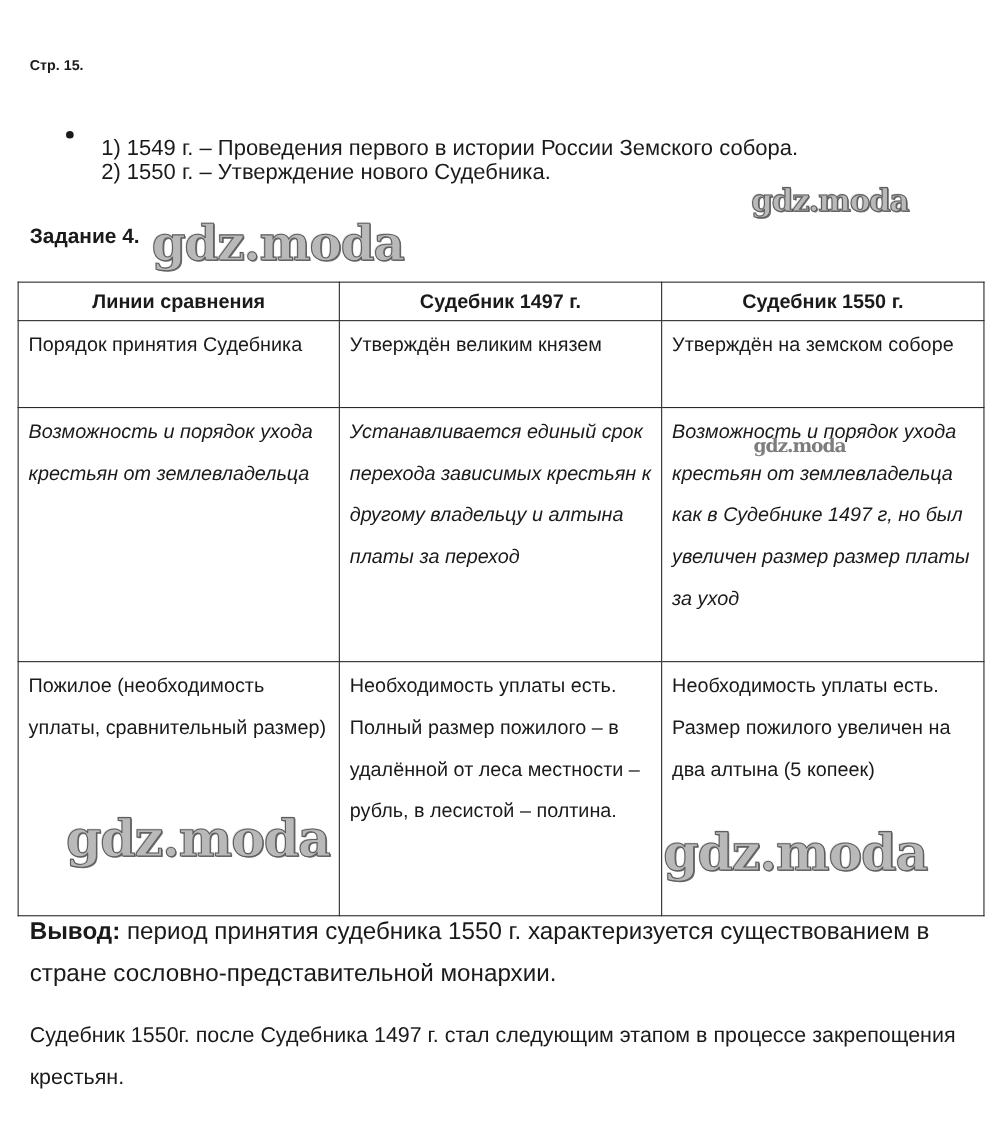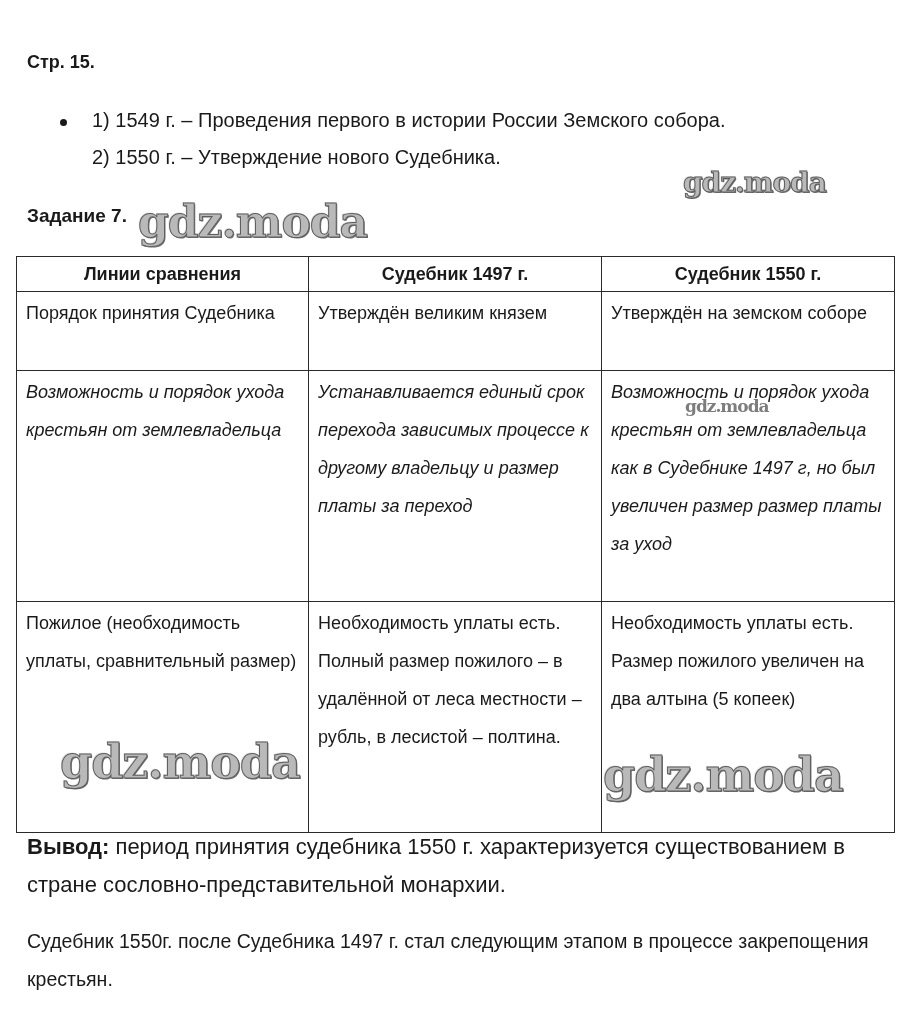--- a/index.html
+++ b/index.html
@@ -2,28 +2,28 @@
 <html><head>
 <meta charset="utf-8">
 <style>
   html, body { margin: 0; padding: 0; background: #ffffff; }
   body {
     width: 910px; height: 1034px; position: relative; overflow: hidden;
     font-family: "Liberation Sans", sans-serif; color: #1a1a1a;
   }
   .page-ref {
     position: absolute; left: 27px; top: 52px;
-    font-size: 18px; font-weight: bold;
+    font-size: 13px; font-weight: bold;
   }
   .list {
     position: absolute; left: 0; top: 105px; width: 910px;
     font-size: 20px;
   }
   .list .row { position: absolute; left: 92px; white-space: nowrap; }
-  .list .row1 { top: 4px; }
+  .list .row1 { top: 19px; }
   .list .row2 { top: 41px; }
   .bullet {
     position: absolute; left: 60px; top: 14px; width: 7px; height: 7px;
     border-radius: 50%; background: #1a1a1a;
   }
   .task-title {
     position: absolute; left: 27px; top: 205px;
     font-size: 19px; font-weight: bold;
   }
   table.cmp {
@@ -71,21 +71,21 @@
 <body>
 
 <div class="page-ref">Стр. 15.</div>
 
 <div class="list">
   <span class="bullet"></span>
   <div class="row row1">1) 1549 г. – Проведения первого в истории России Земского собора.</div>
   <div class="row row2">2) 1550 г. – Утверждение нового Судебника.</div>
 </div>
 
-<div class="task-title">Задание 7.</div>
+<div class="task-title">Задание 4.</div>
 
 <table class="cmp">
   <colgroup>
       <col class="c1">
       <col class="c2">
       <col class="c3">
     </colgroup>
   <thead>
     <tr>
       <th>Линии сравнения</th>
@@ -94,21 +94,21 @@
     </tr>
   </thead>
   <tbody>
     <tr class="r1">
       <td>Порядок принятия Судебника</td>
       <td>Утверждён великим князем</td>
       <td>Утверждён на земском соборе</td>
     </tr>
     <tr class="r2">
       <td>Возможность и порядок ухода крестьян от землевладельца</td>
-      <td>Устанавливается единый срок перехода зависимых процессе к другому владельцу и размер платы за переход</td>
+      <td>Устанавливается единый срок перехода зависимых крестьян к другому владельцу и алтына платы за переход</td>
       <td>Возможность и порядок ухода крестьян от землевладельца как в Судебнике 1497 г, но был увеличен размер размер платы за уход</td>
     </tr>
     <tr class="r3">
       <td>Пожилое (необходимость уплаты, сравнительный размер)</td>
       <td>Необходимость уплаты есть. Полный размер пожилого – в удалённой от леса местности – рубль, в лесистой – полтина.</td>
       <td>Необходимость уплаты есть. Размер пожилого увеличен на два алтына (5 копеек)</td>
     </tr>
   </tbody>
 </table>
 

